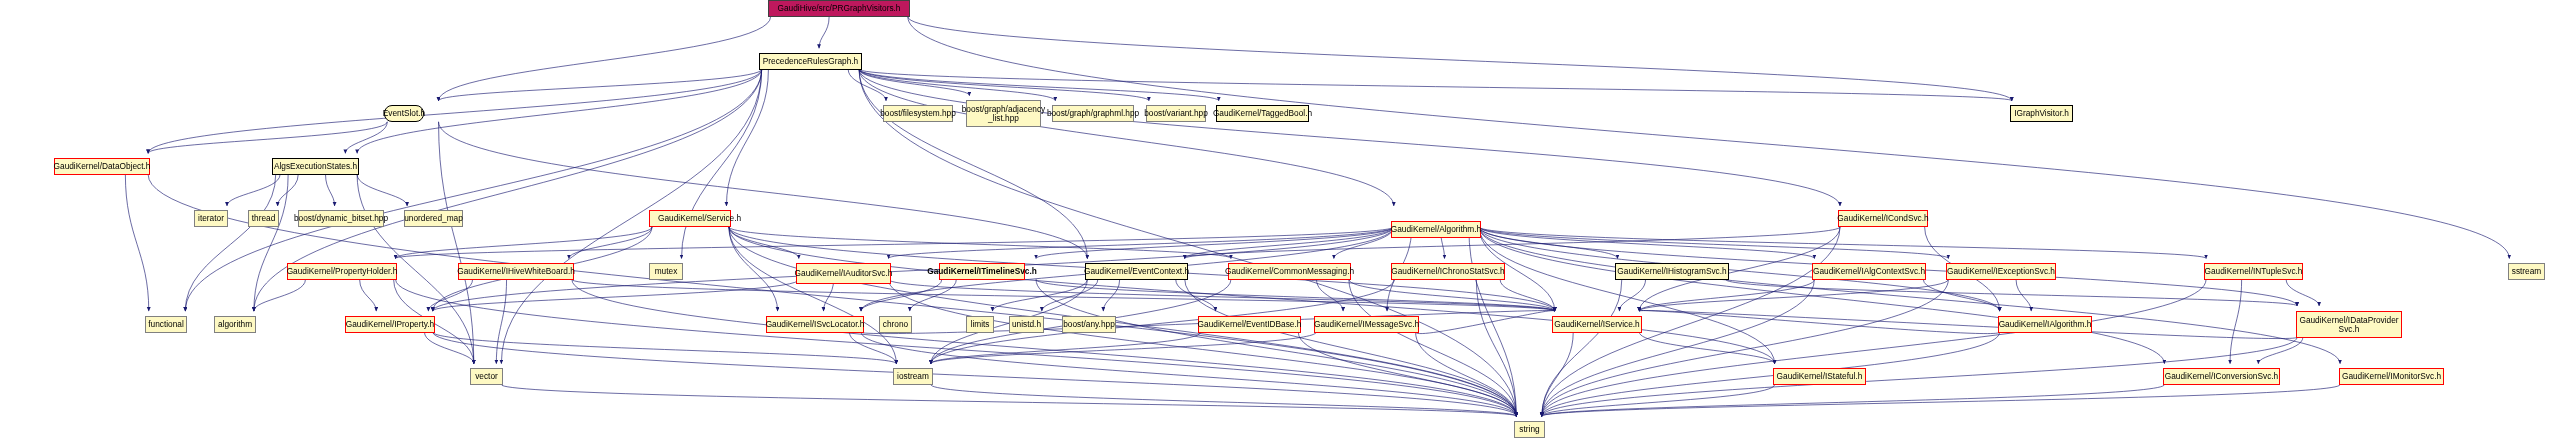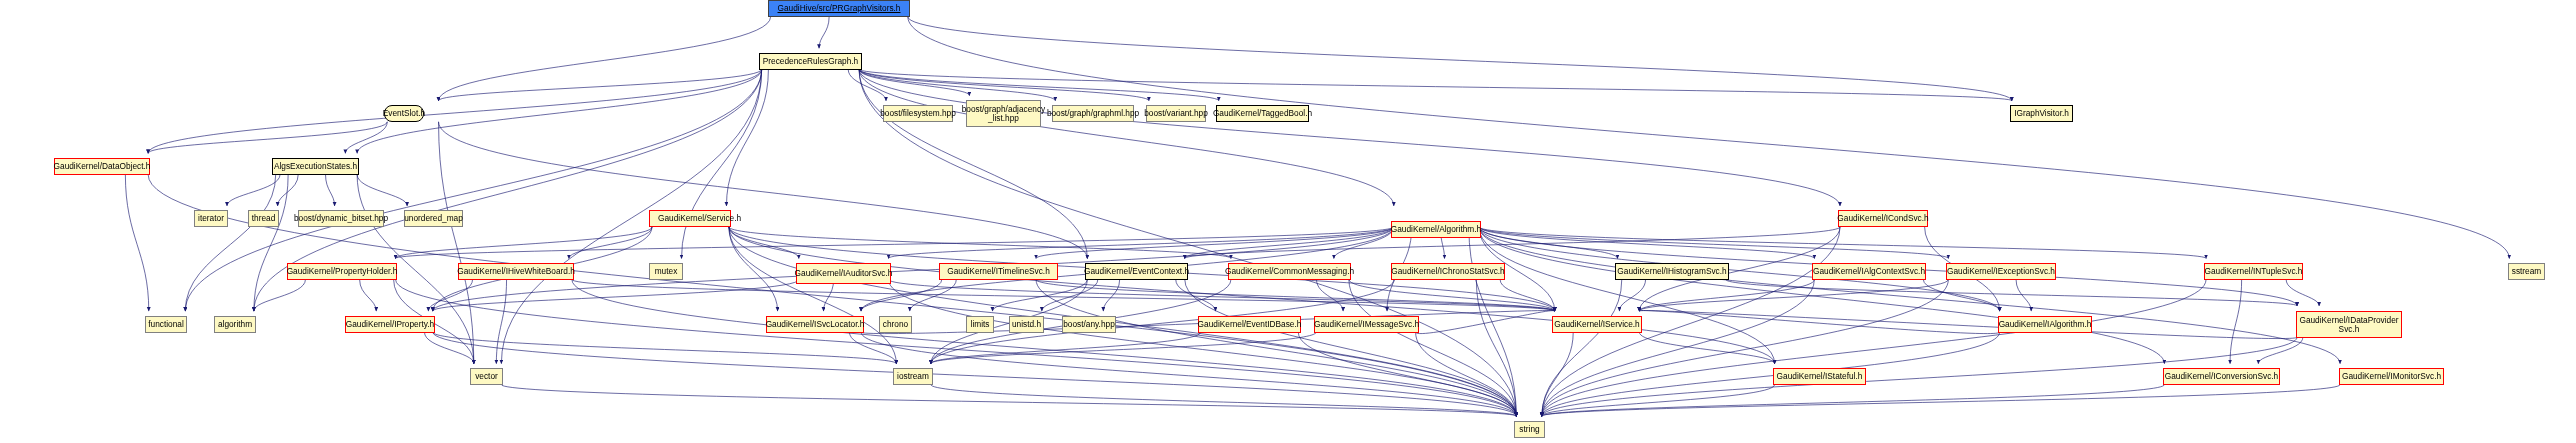--- a/index.html
+++ b/index.html
@@ -40,22 +40,21 @@
     z-index: 5;
   }
   .node.doc {
     border: 0.6px solid #000000;
   }
   .node.ext {
     border: 0.6px solid #ff0000;
   }
   .node.root {
     border: 0.6px solid #404040;
-    background: #3b82f6;
-    text-decoration: underline;
+    background: #be185d;
   }
 </style>
 </head>
 <body>
 
 <div id="canvas">
   <svg id="edges" viewBox="0 0 4014 691">
       <defs>
         <marker id="arrow" markerWidth="7" markerHeight="7" refX="6" refY="3" orient="auto" markerUnits="userSpaceOnUse">
           <path d="M0,0 L7,3 L0,6 z" fill="#191970"></path>
@@ -212,21 +211,21 @@
       <div class="node plain" style="left: 248px; top: 210px; width: 31px; height: 16.7px;">thread</div>
       <div class="node plain" style="left: 298px; top: 210px; width: 86px; height: 16.7px;">boost/dynamic_bitset.hpp</div>
       <div class="node plain" style="left: 404px; top: 210px; width: 59px; height: 16.7px;">unordered_map</div>
       <div class="node ext" style="left: 649px; top: 210px; width: 82px; height: 16.7px; padding-left: 21px;">GaudiKernel/Service.h</div>
       <div class="node ext" style="left: 1391px; top: 210px; width: 90px; height: 16.7px; margin-top: 11px;">GaudiKernel/Algorithm.h</div>
       <div class="node ext" style="left: 1838px; top: 210px; width: 90px; height: 16.7px;">GaudiKernel/ICondSvc.h</div>
       <div class="node ext" style="left: 287px; top: 263px; width: 110px; height: 16.7px;">GaudiKernel/PropertyHolder.h</div>
       <div class="node ext" style="left: 458px; top: 263px; width: 116px; height: 16.7px;">GaudiKernel/IHiveWhiteBoard.h</div>
       <div class="node plain" style="left: 649px; top: 263px; width: 34px; height: 16.7px;">mutex</div>
       <div class="node ext" style="left: 796px; top: 263px; width: 95px; height: 21px;">GaudiKernel/IAuditorSvc.h</div>
-      <div class="node ext" style="left: 939px; top: 263px; width: 119px; height: 16.7px;">GaudiKernel/ITimelineSvc.h</div>
+      <div class="node ext" style="left: 939px; top: 263px; width: 86px; height: 16.7px; font-weight: bold;">GaudiKernel/ITimelineSvc.h</div>
       <div class="node doc" style="left: 1085px; top: 263px; width: 103px; height: 16.7px;">GaudiKernel/EventContext.h</div>
       <div class="node ext" style="left: 1228px; top: 263px; width: 123px; height: 16.7px;">GaudiKernel/CommonMessaging.h</div>
       <div class="node ext" style="left: 1391px; top: 263px; width: 114px; height: 16.7px;">GaudiKernel/IChronoStatSvc.h</div>
       <div class="node doc" style="left: 1615px; top: 263px; width: 114px; height: 16.7px;">GaudiKernel/IHistogramSvc.h</div>
       <div class="node ext" style="left: 1812px; top: 263px; width: 114px; height: 16.7px;">GaudiKernel/IAlgContextSvc.h</div>
       <div class="node ext" style="left: 1946px; top: 263px; width: 110px; height: 16.7px;">GaudiKernel/IExceptionSvc.h</div>
       <div class="node ext" style="left: 2204px; top: 263px; width: 99px; height: 16.7px;">GaudiKernel/INTupleSvc.h</div>
       <div class="node plain" style="left: 2508px; top: 263px; width: 37px; height: 16.7px;">sstream</div>
       <div class="node plain" style="left: 145px; top: 316px; width: 42px; height: 16.7px;">functional</div>
       <div class="node plain" style="left: 214px; top: 316px; width: 42px; height: 16.7px;">algorithm</div>

